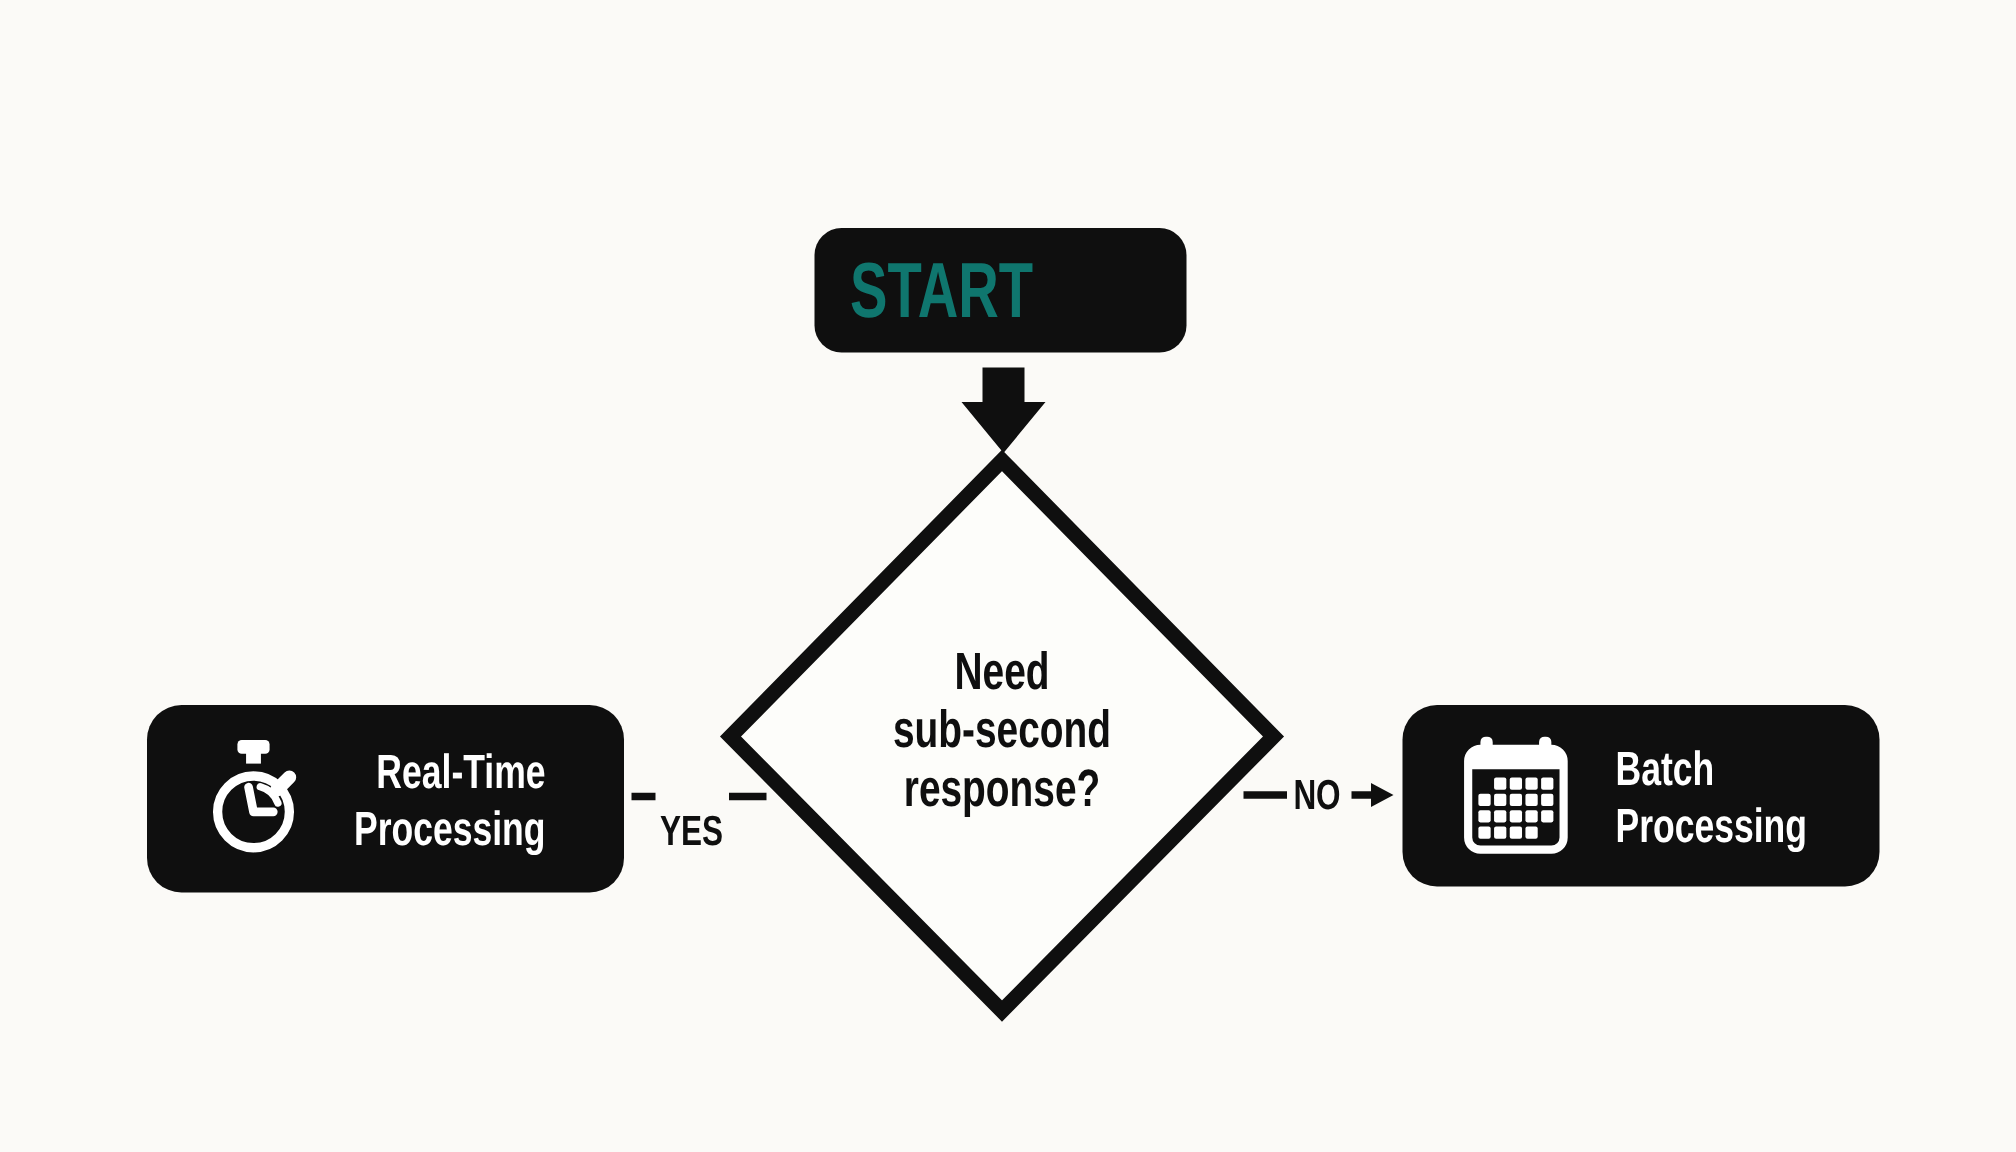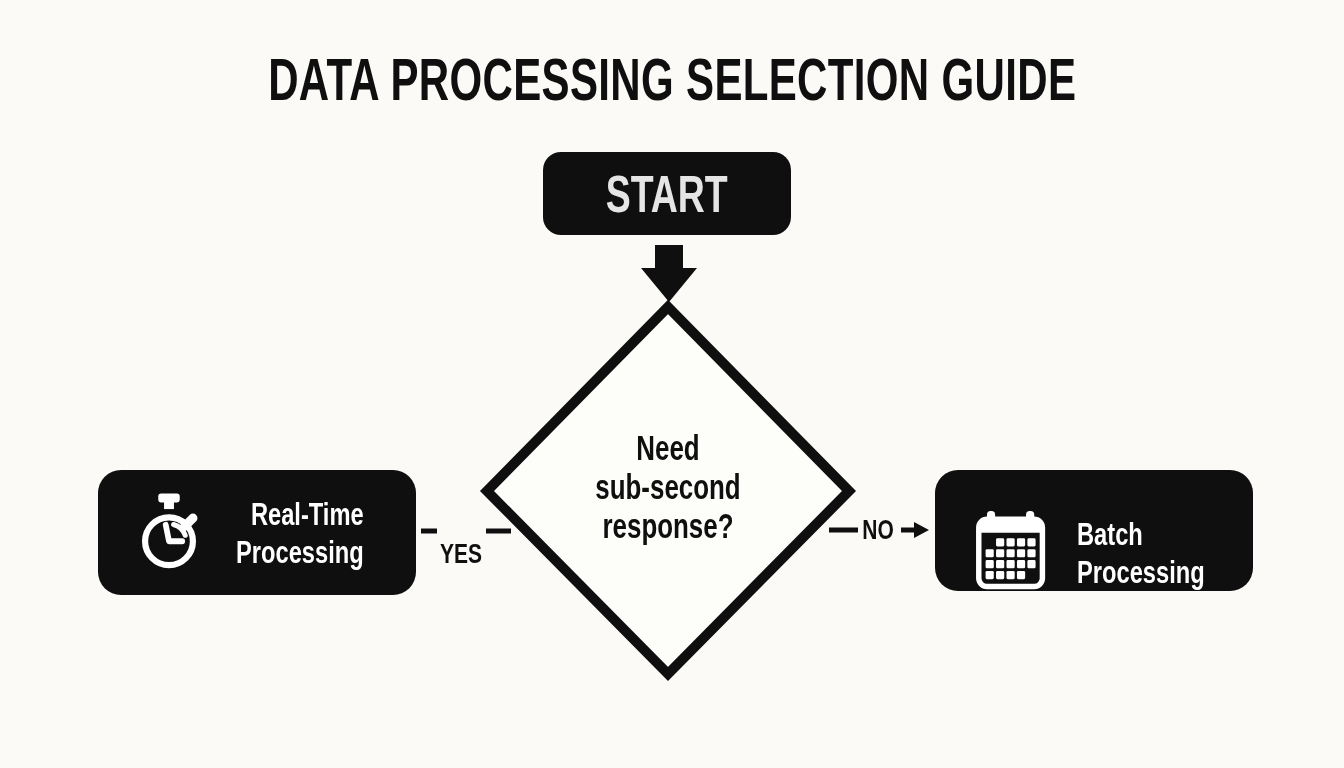--- a/index.html
+++ b/index.html
@@ -32,33 +32,33 @@
   }
   .cx-title { transform: scaleX(0.70); transform-origin: 50% 50%; letter-spacing: 0.5px; }
 
   
   .node { position: absolute; background: #0f0f0f; box-sizing: border-box; }
 
   .start {
     left: 543px; top: 152px;
     width: 248px; height: 83px;
     border-radius: 18px;
-    display: flex; align-items: center; justify-content: center;
-    color: #e5e5e5;
+    display: flex; align-items: center; 
+    color: #0f766e;
     font-size: 52px;
   }
   .cx-start { transform: scaleX(0.72); transform-origin: 50% 50%; }
 
   .process {
     display: flex; align-items: center;
     color: #ffffff;
     border-radius: 23px;
   }
   .realtime { left: 98px;  top: 470px; width: 318px; height: 125px; padding-left: 38px; text-align: right; }
-  .batch    { left: 935px; top: 470px; width: 318px; height: 121px; padding-left: 40px; align-items: flex-end; }
+  .batch    { left: 935px; top: 470px; width: 318px; height: 121px; padding-left: 40px; }
   .realtime .icon { width: 66px; height: 84px; flex: 0 0 auto; margin-right: 34px; }
   .batch    .icon { width: 73px; height: 80px; flex: 0 0 auto; margin-right: 29px; }
   .plabel {
     font-size: 32px;
     line-height: 38px;
     transform: scaleX(0.74);
     transform-origin: 0 50%;
     white-space: nowrap;
   }
 
@@ -98,23 +98,20 @@
     <polygon points="668,307 849,491 668,674 487,491" fill="#fdfdfa" stroke="#0f0f0f" stroke-width="10" stroke-linejoin="miter"></polygon>
 
     <path d="M421 531 H 437" stroke="#0f0f0f" stroke-width="5" fill="none"></path>
     <path d="M486 531 H 511" stroke="#0f0f0f" stroke-width="5" fill="none"></path>
 
     <path d="M829 530 H 858" stroke="#0f0f0f" stroke-width="5" fill="none"></path>
     <path d="M901 530 H 915" stroke="#0f0f0f" stroke-width="5" fill="none"></path>
     <polygon points="914,522 929,530 914,538" fill="#0f0f0f"></polygon>
   </svg>
 
-  <div class="title">
-    <span class="cx cx-title">DATA PROCESSING SELECTION GUIDE</span>
-  </div>
 
   <div class="node start">
     <span class="cx cx-start">START</span>
   </div>
 
   <div class="decision-text">
     <div>Need</div>
     <div>sub-second</div>
     <div>response?</div>
   </div>

